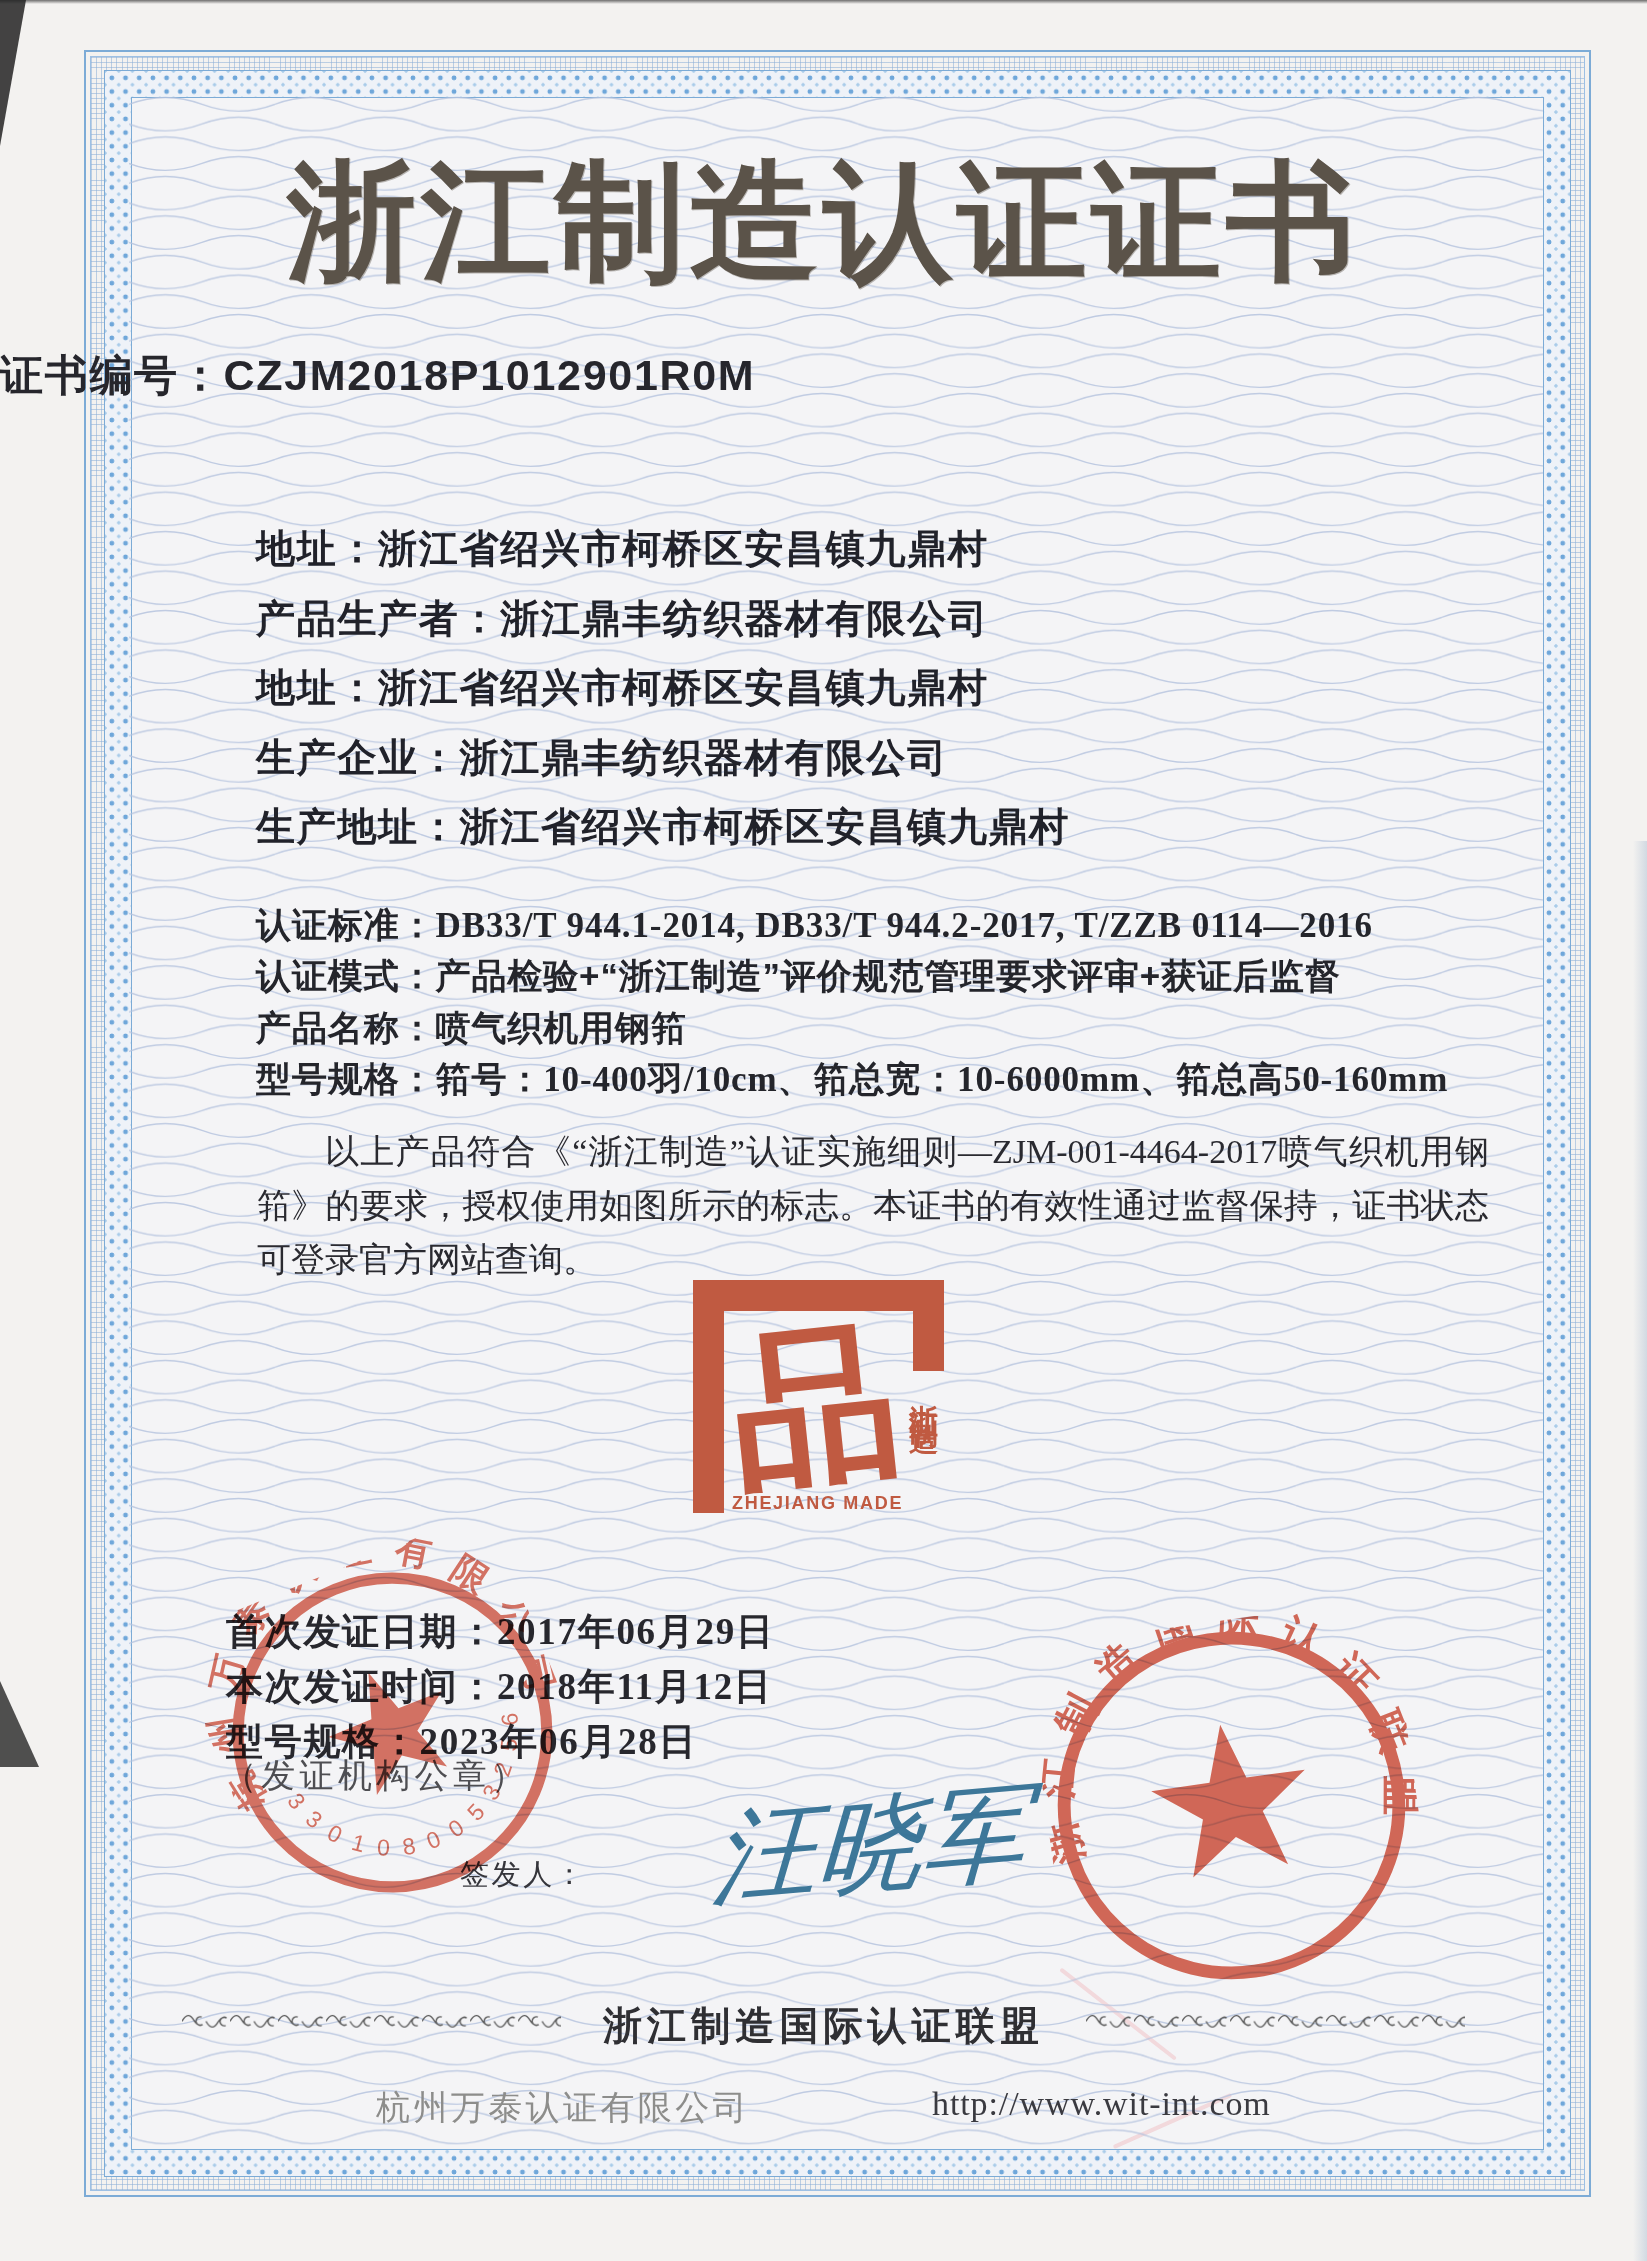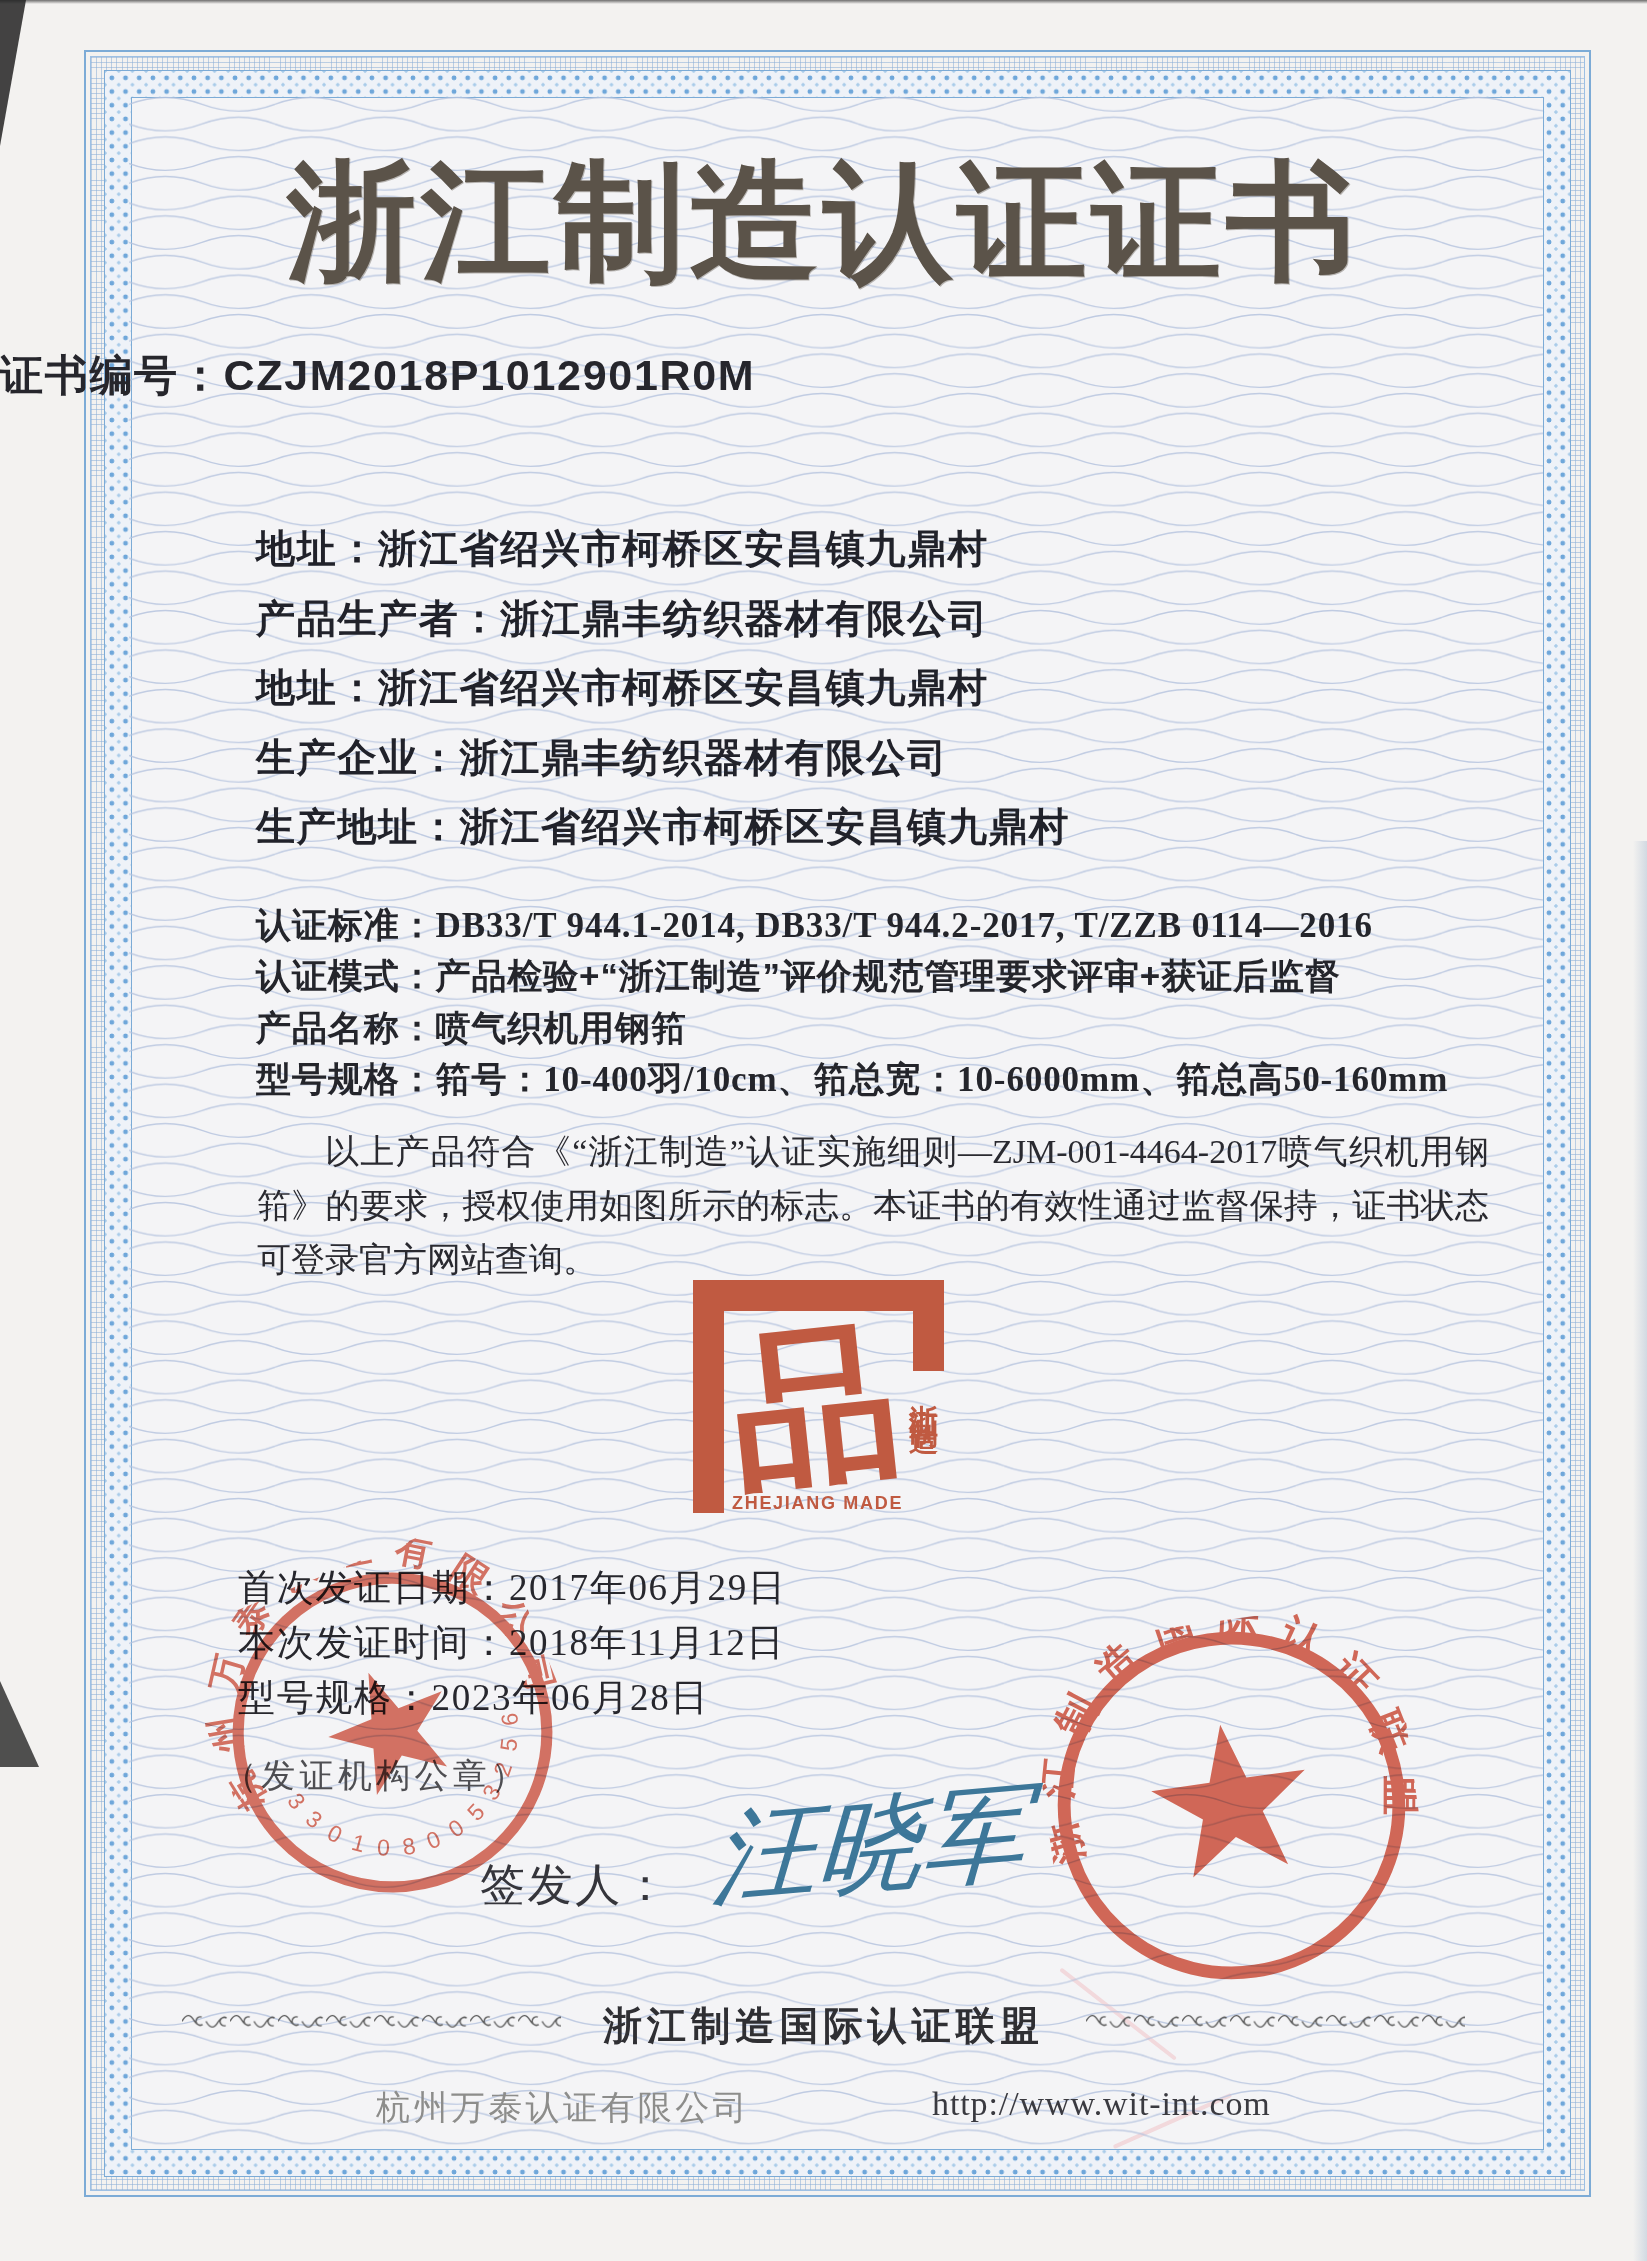--- a/index.html
+++ b/index.html
@@ -45,23 +45,23 @@
   .certno{left:0;top:347px;width:100%;font-size:43px;font-weight:bold;color:#26262c;letter-spacing:1.7px;z-index:3;}
   .info-row{left:256px;width:1201px;font-size:39px;font-weight:bold;color:#21222a;letter-spacing:1.7px;z-index:3;}
   .spec-row{left:256px;width:1252px;font-size:35px;font-weight:bold;color:#24252b;letter-spacing:0.9px;z-index:3;}
   .spec-row .v-serif{font-family:"Liberation Serif", serif;}
   .para{
     left:257px;top:1125px;width:1232px;
     font-family:"Liberation Serif", serif;
     font-size:34px;line-height:54px;color:#2a2a30;
     text-indent:2em;text-align:justify;z-index:3;
   }
-  .dates-row{left:238px;font-family:"Liberation Serif", serif;font-size:37px;font-weight:400;color:#27272d;letter-spacing:1.7px;z-index:3;}
+  .dates-row{left:226px;font-family:"Liberation Serif", serif;font-size:37px;font-weight:700;color:#27272d;letter-spacing:1.7px;z-index:3;margin-top:44px;}
   .seal-note{left:223px;top:1753px;font-family:"Liberation Serif", serif;font-size:34px;color:#4e4e52;letter-spacing:4.3px;z-index:3;}
-  .sign-label{left:480px;top:1855px;font-family:"Liberation Serif", serif;font-size:45px;color:#35353b;letter-spacing:2.6px;z-index:4;}
+  .sign-label{left:460px;top:1855px;font-family:"Liberation Serif", serif;font-size:29px;color:#35353b;letter-spacing:2.6px;z-index:4;}
   .signature{
     left:712px;top:1772px;width:412px;
     font-family:"DejaVu Serif", serif;font-style:italic;
     font-size:105px;color:#2e6d92;opacity:.92;
     transform:rotate(-5deg) skewX(-8deg);z-index:5;
   }
 
   
   #logo{left:693px;top:1280px;width:259px;height:257px;z-index:3;}
   #logo .bar{position:absolute;background:#c05a41;}

